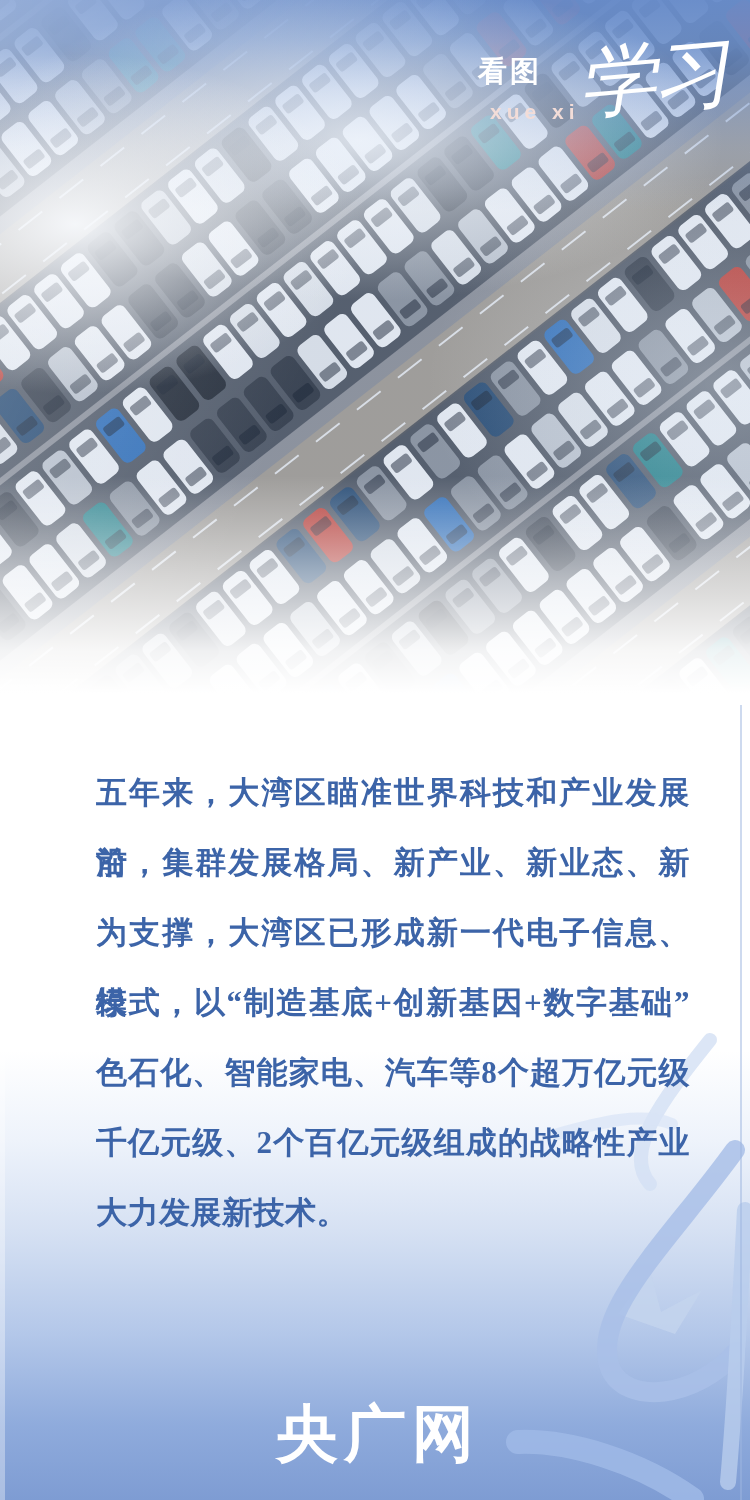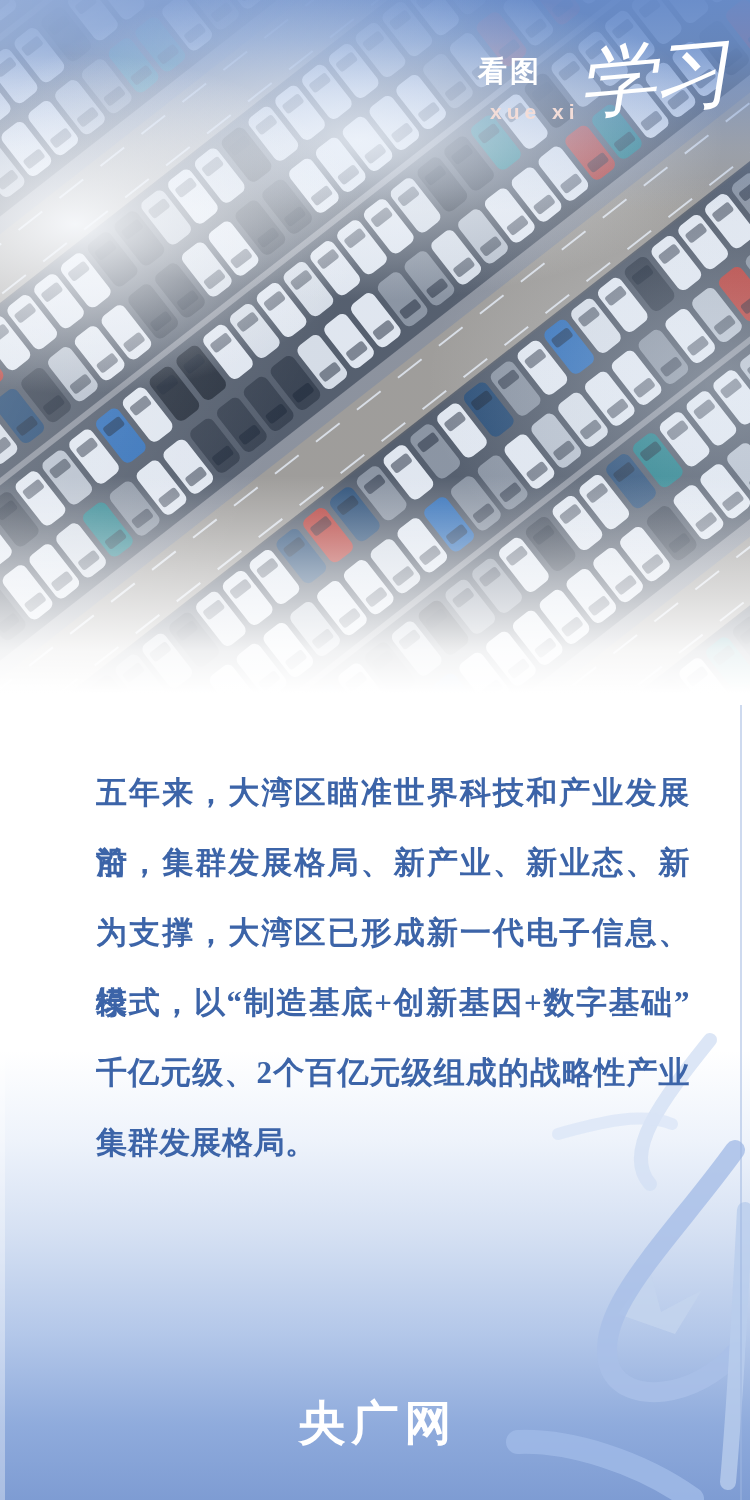--- a/index.html
+++ b/index.html
@@ -55,21 +55,21 @@
     font-family:"Liberation Serif","DejaVu Serif",serif;
     font-weight:700;font-size:31px;line-height:70px;height:70px;
     color:var(--article_text,#3c64a8);
     letter-spacing:.5px;
     text-align:justify;text-align-last:justify;text-justify:inter-character;
   }
   .article .line:last-child{text-align-last:left;}
   
   .cnr{
     position:absolute;left:0;right:0;top:1392px;z-index:4;text-align:center;
-    color:#ffffff;font-weight:700;font-size:47px;letter-spacing:6px;text-indent:6px;
+    color:#ffffff;font-weight:700;font-size:62px;letter-spacing:6px;text-indent:6px;
   }
   
   .edge{position:absolute;z-index:3;}
   .edge.left{left:0;top:705px;height:795px;width:5px;background:rgba(255,255,255,.35);}
   .edge.right{right:8px;top:705px;height:795px;width:2px;background:rgba(158,182,224,.5);}
 </style>
 </head>
 <body>
 
 <div class="poster">
@@ -1459,21 +1459,22 @@
     <path d="M 235 138 C 170 228, 90 300, 110 356 C 126 394, 196 386, 236 340" fill="none" stroke="#a9c0e8" stroke-width="20" stroke-linecap="round" opacity="0.85"></path>
     <path d="M 18 430 C 70 428, 140 450, 192 487" fill="none" stroke="#9db8e5" stroke-width="24" stroke-linecap="round" opacity="0.9"></path>
     <path d="M 245 198 C 240 290, 236 380, 228 470" fill="none" stroke="#b9cdec" stroke-width="16" stroke-linecap="round" opacity="0.8"></path>
   </svg>
 
   <div class="article">
       <div class="line">五年来，大湾区瞄准世界科技和产业发展前</div>
       <div class="line">沿，集群发展格局、新产业、新业态、新</div>
       <div class="line">为支撑，大湾区已形成新一代电子信息、绿</div>
       <div class="line">模式，以“制造基底+创新基因+数字基础”</div>
+      <div class="line">色石化、智能家电、汽车等8个超万亿元级</div>
       <div class="line">千亿元级、2个百亿元级组成的战略性产业</div>
-      <div class="line">集群发展格局。</div>
+      <div class="line">大力发展新技术。</div>
     </div>
 
   <div class="cnr">央广网</div>
 
   <div class="edge left"></div>
   <div class="edge right"></div>
 </div>
 
 </body></html>

